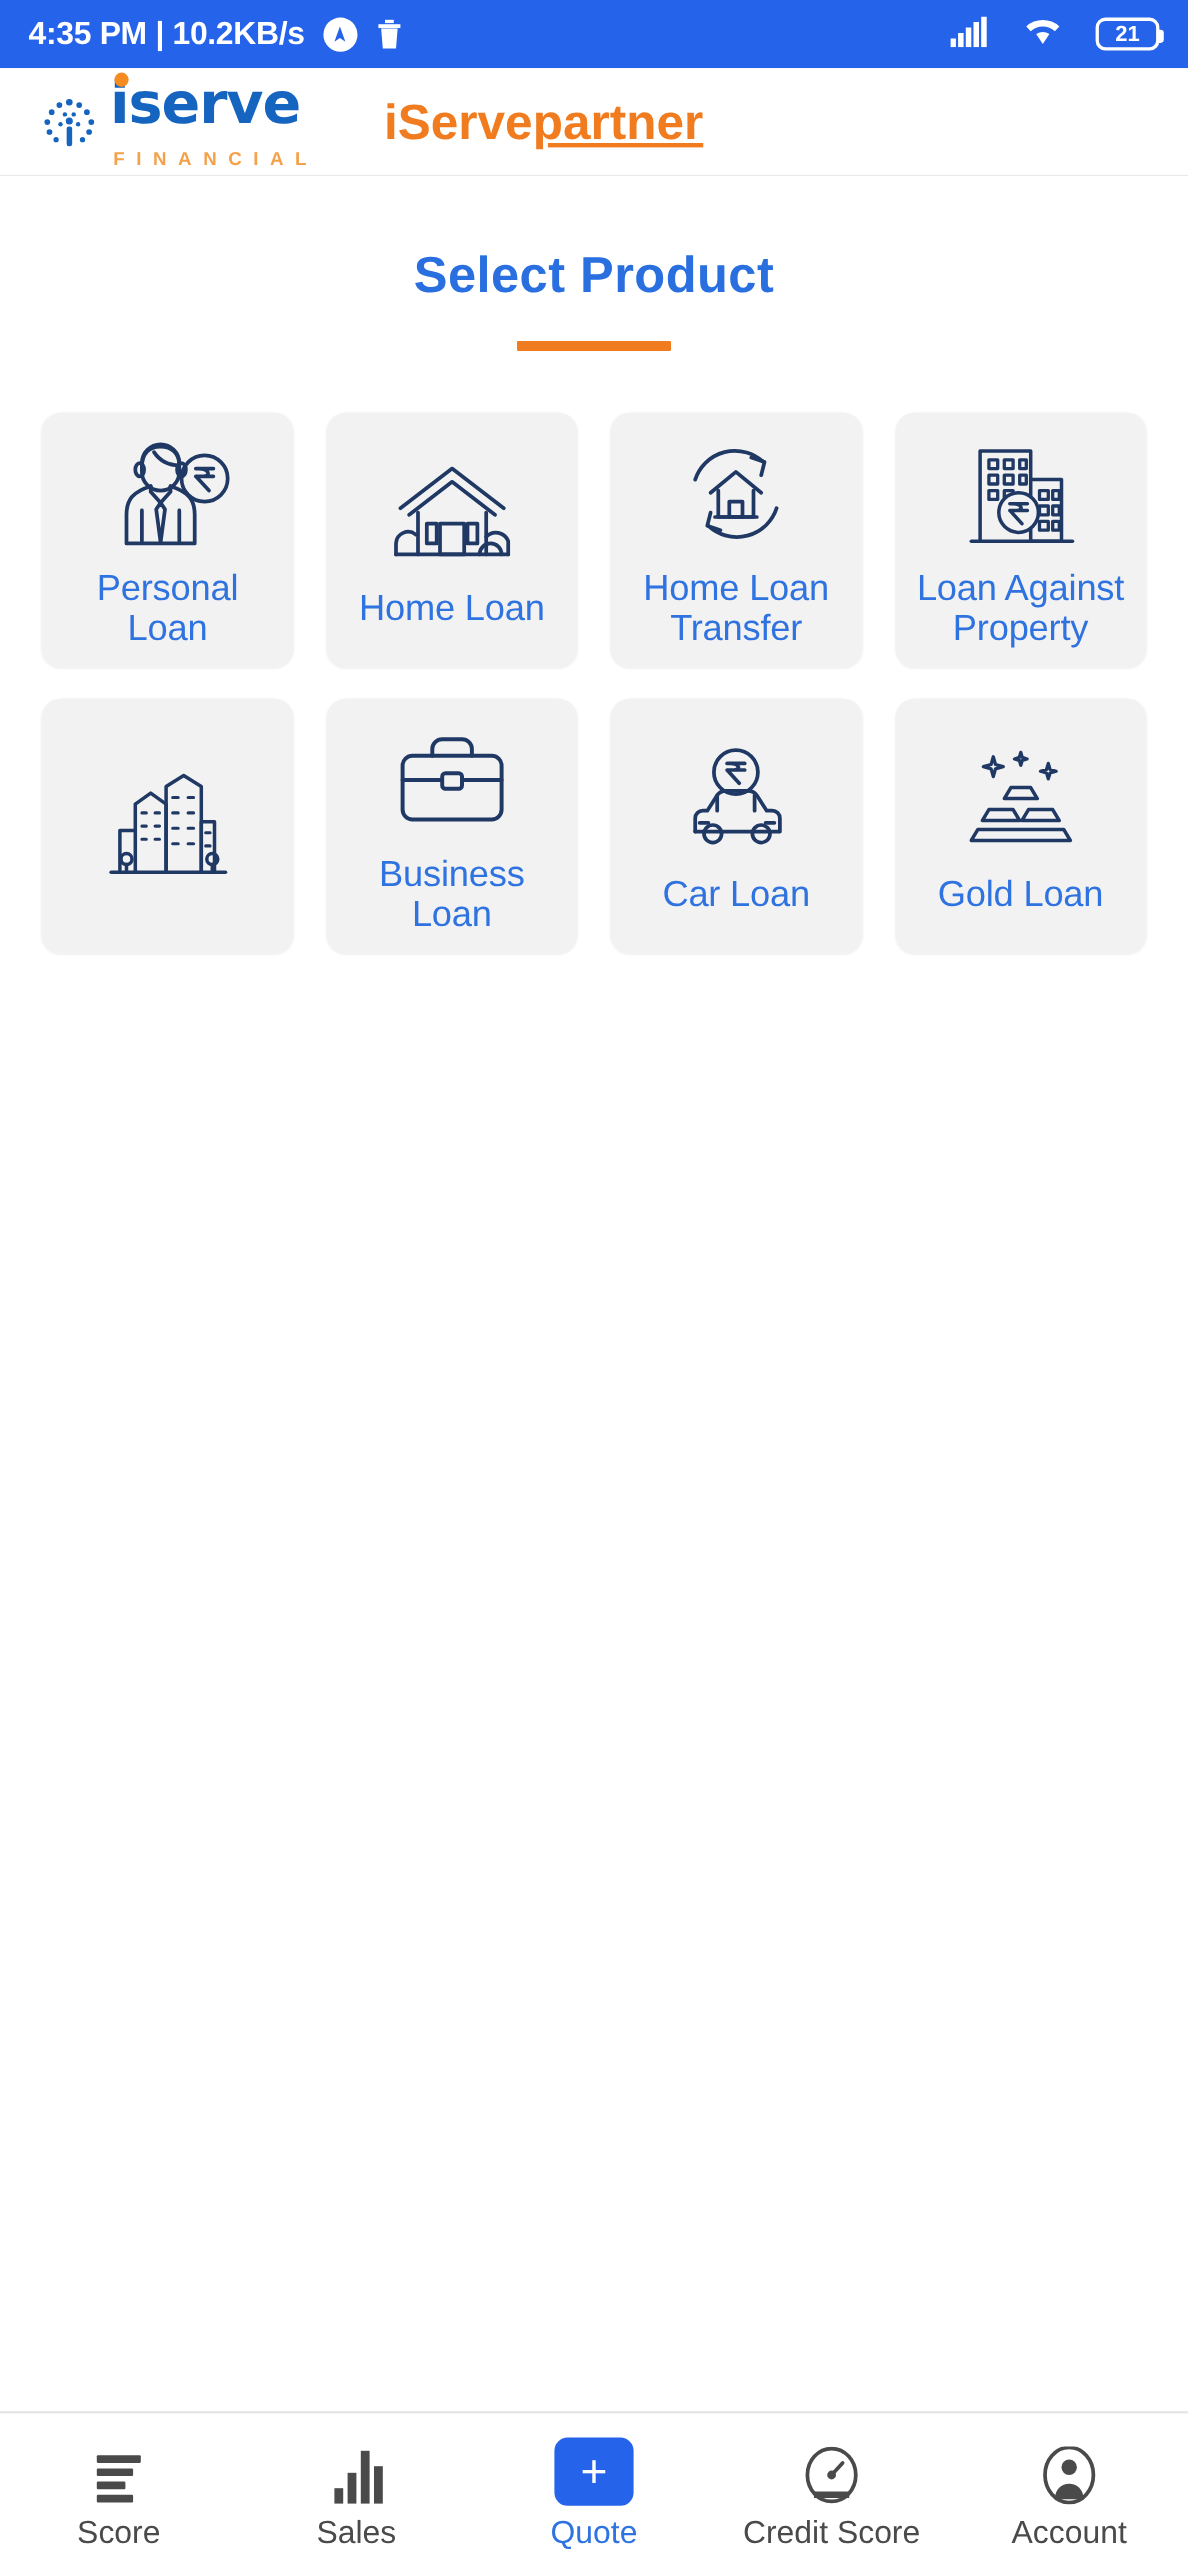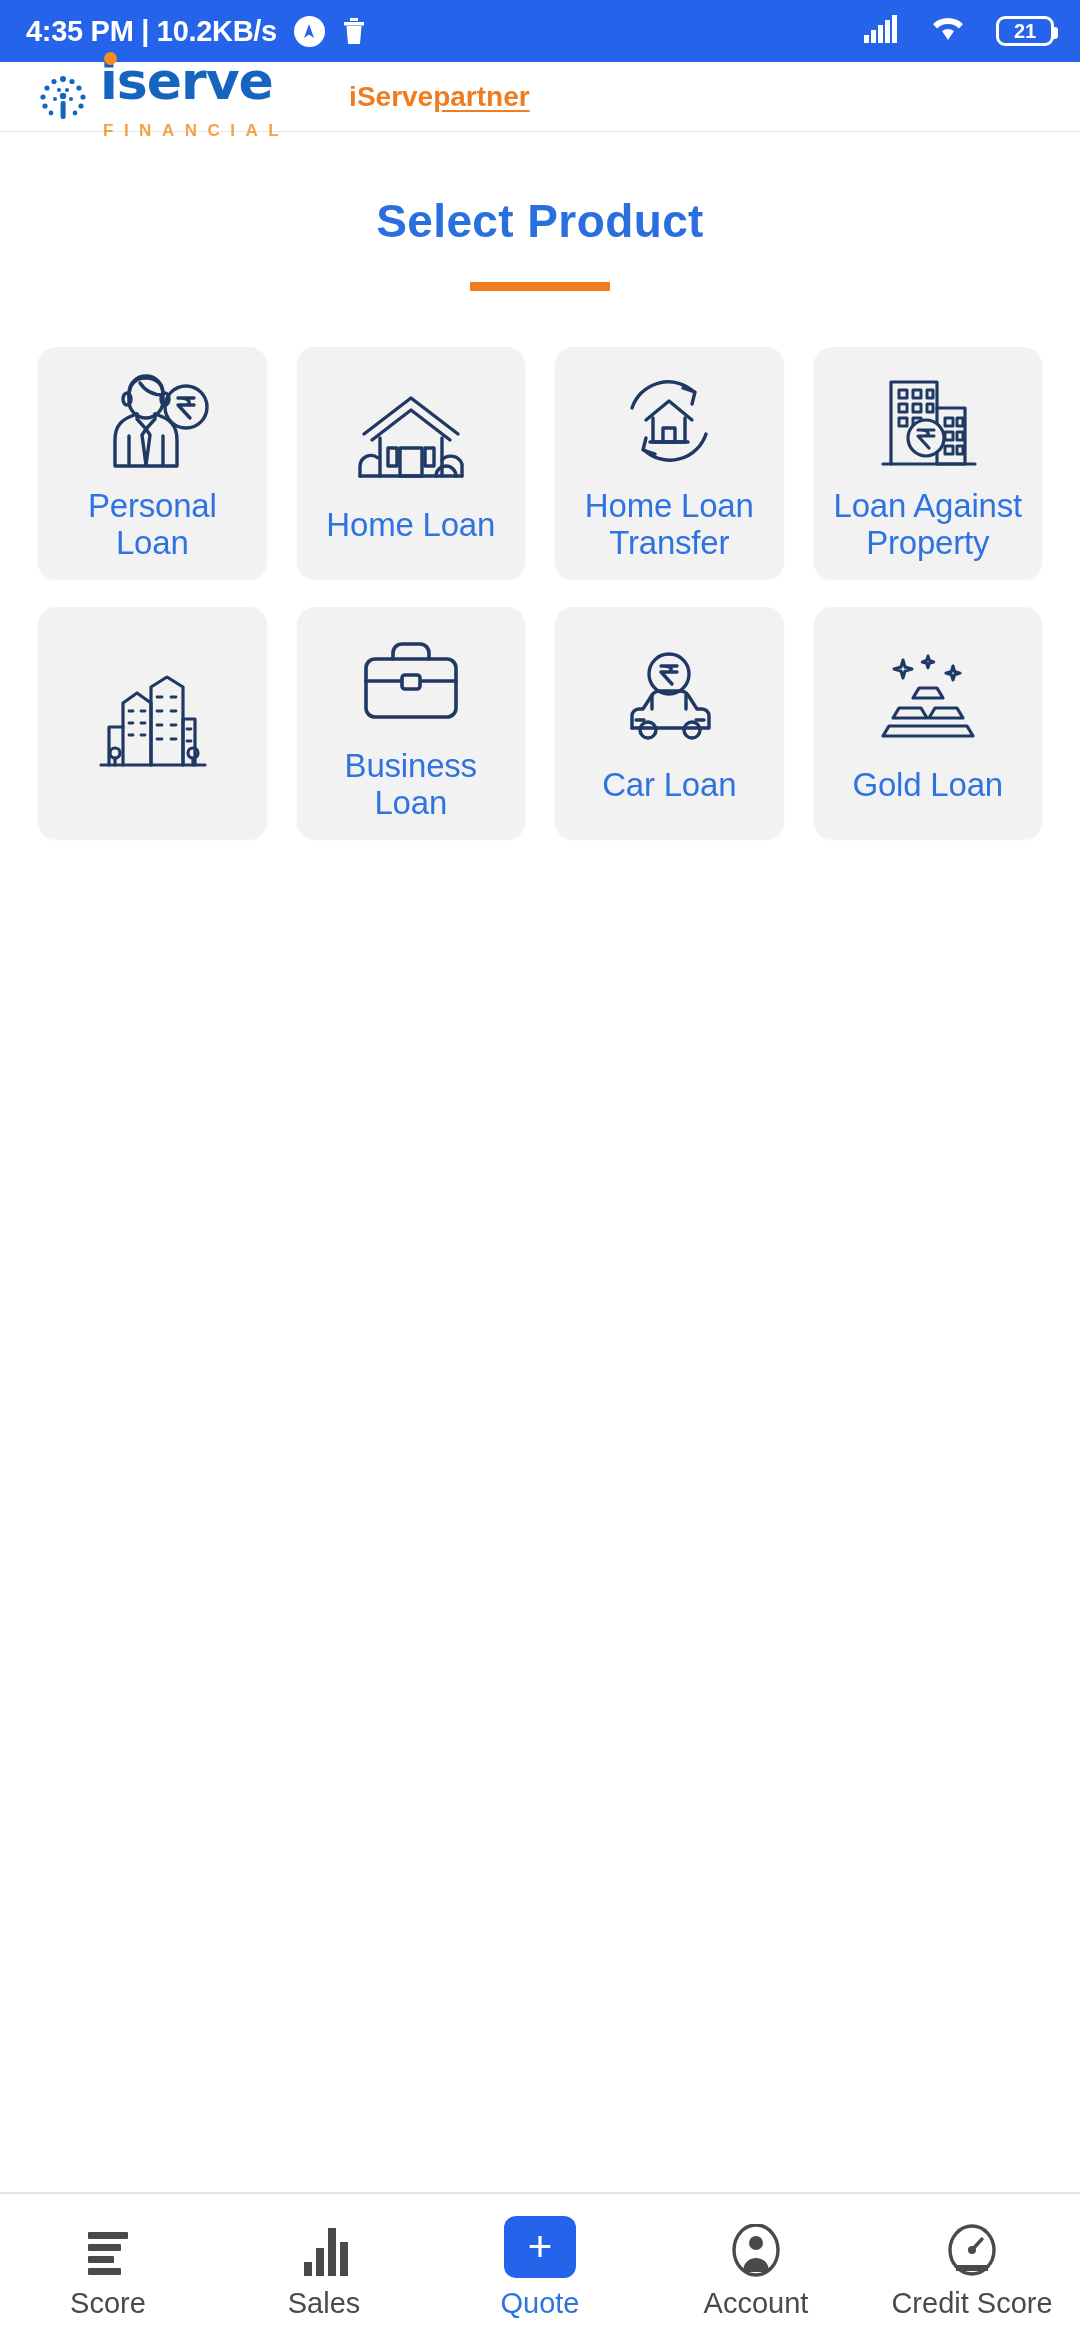--- a/index.html
+++ b/index.html
@@ -31,40 +31,40 @@
     display:flex; align-items:center; justify-content:center;
     font-size:20px; font-weight:bold; position:relative; color:#fff;
   }
   .battery:after {
     content:""; position:absolute; right:-7px; top:8px;
     width:5px; height:12px; background:#fff; border-radius:0 3px 3px 0;
   }
 
   
   .header {
-    height:70px; background:#fff; border-bottom:1px solid #e8e8e8;
+    height:98px; background:#fff; border-bottom:1px solid #e8e8e8;
     display:flex; align-items:center; padding:0 34px; gap:60px;
   }
   .logo-wrap { display:flex; align-items:center; gap:8px; }
   .logo-emblem { width:58px; height:58px; flex:none; }
   .logo-text { display:flex; flex-direction:column; line-height:1; }
   .logo-main {
     font-size:52px; font-weight:bold; color:#1565C0;
     letter-spacing:-1px; position:relative; font-family:"DejaVu Sans", sans-serif;
   }
   .logo-dot {
     position:absolute; width:13px; height:13px; border-radius:50%;
     background:#F68B1F; left:4px; top:-3px;
   }
   .logo-sub {
     font-size:17px; color:#F4A14A; letter-spacing:10.5px;
     font-weight:bold; margin-top:15px; margin-left:3px;
   }
   .partner-text {
-    font-size:28px; font-weight:bold; color:#F07C1F; white-space:nowrap;
+    font-size:45px; font-weight:bold; color:#F07C1F; white-space:nowrap;
   }
   .partner-text u { text-decoration:underline; text-underline-offset:4px; }
 
   
   .title-block { text-align:center; padding-top:62px; }
   .page-title { font-size:46px; font-weight:bold; color:#2A6FE0; letter-spacing:0.4px; }
   .title-underline {
     width:140px; height:9px; background:#F07C1F;
     margin:34px auto 0; border-radius:1px;
   }
@@ -370,34 +370,34 @@
 
   <div class="nav-item active">
     <span class="nav-icon">
       <span class="quote-btn">+</span>
     </span>
     <span class="nav-label">Quote</span>
   </div>
 
   <div class="nav-item">
     <span class="nav-icon">
-      <svg width="50" height="54" viewBox="0 0 50 54" fill="none" stroke="#4a4a4a" stroke-width="3.4">
-        <ellipse cx="25" cy="26" rx="22" ry="25"></ellipse>
-        <circle cx="25" cy="19" r="7" fill="#4a4a4a" stroke="none"></circle>
-        <path d="M12 48c0-9 6-14 13-14s13 5 13 14" fill="#4a4a4a" stroke="none"></path>
-      </svg>
-    </span>
-    <span class="nav-label">Account</span>
-  </div>
-
-  <div class="nav-item">
-    <span class="nav-icon">
       <svg width="56" height="54" viewBox="0 0 56 54" fill="none" stroke="#4a4a4a" stroke-width="3.4">
         <ellipse cx="28" cy="26" rx="22" ry="24"></ellipse>
         <circle cx="28" cy="26" r="4" fill="#4a4a4a" stroke="none"></circle>
         <path d="M28 26L38 15" stroke-linecap="round"></path>
         <path d="M12 44h32" stroke-width="6" stroke-linecap="butt"></path>
       </svg>
     </span>
     <span class="nav-label">Credit Score</span>
   </div>
 
+  <div class="nav-item">
+    <span class="nav-icon">
+      <svg width="50" height="54" viewBox="0 0 50 54" fill="none" stroke="#4a4a4a" stroke-width="3.4">
+        <ellipse cx="25" cy="26" rx="22" ry="25"></ellipse>
+        <circle cx="25" cy="19" r="7" fill="#4a4a4a" stroke="none"></circle>
+        <path d="M12 48c0-9 6-14 13-14s13 5 13 14" fill="#4a4a4a" stroke="none"></path>
+      </svg>
+    </span>
+    <span class="nav-label">Account</span>
+  </div>
+
 </div>
 
 </body></html>

